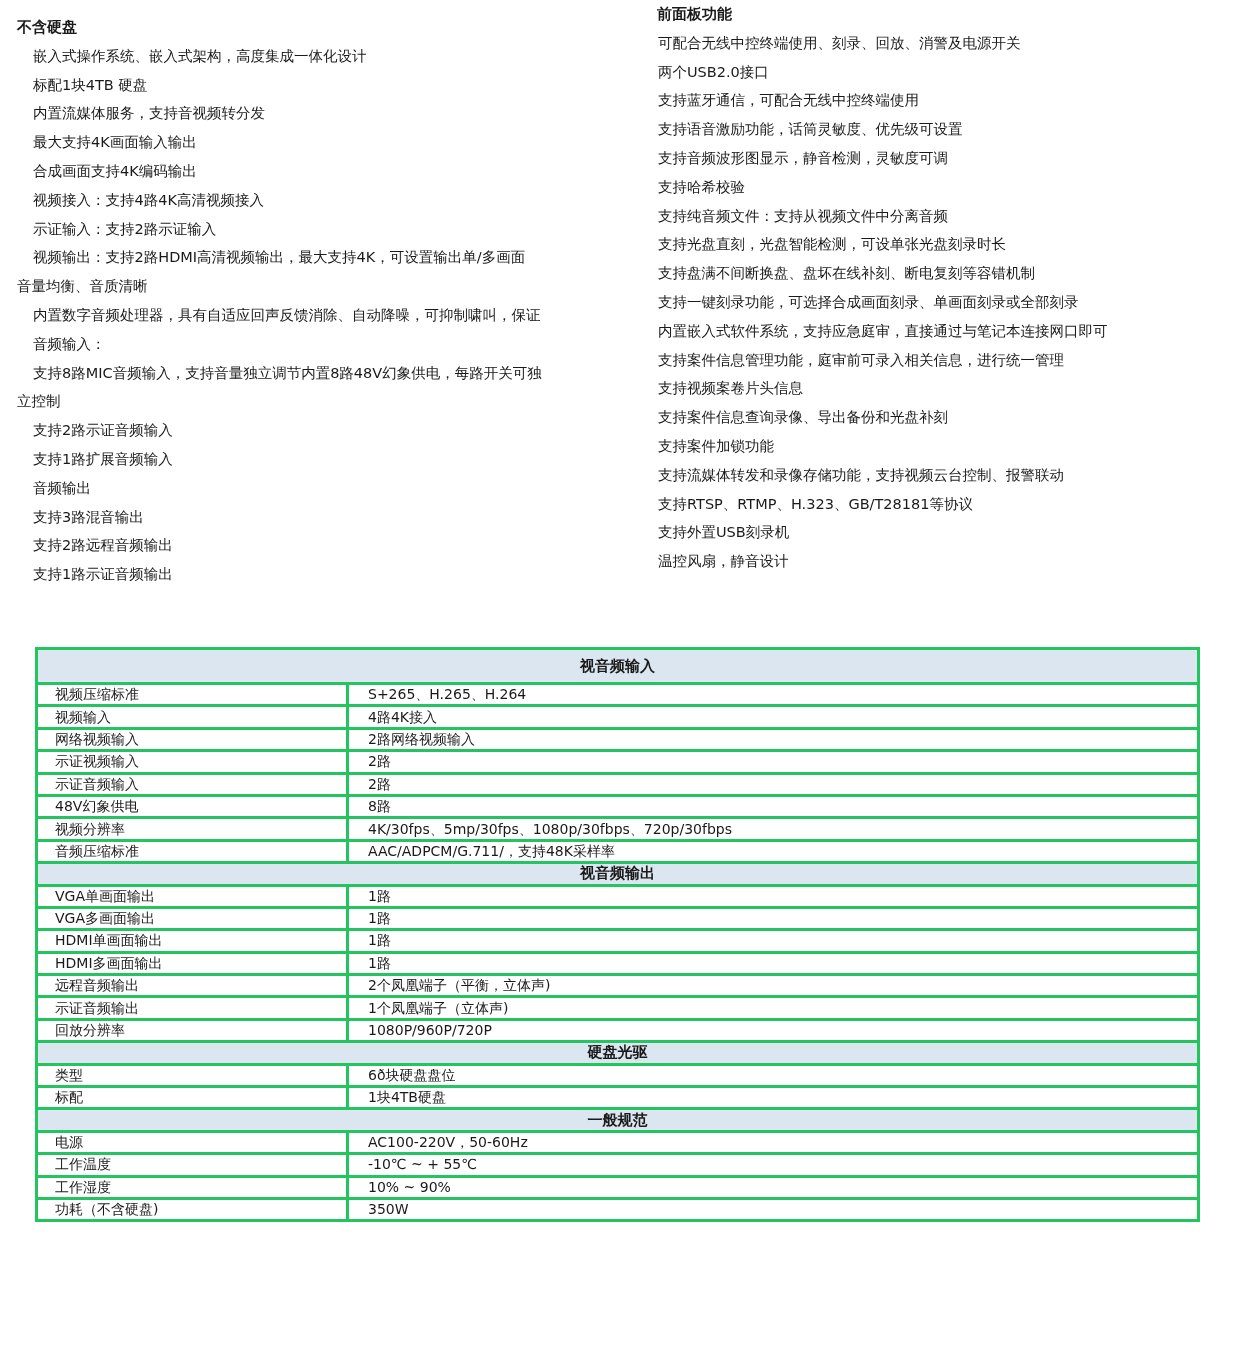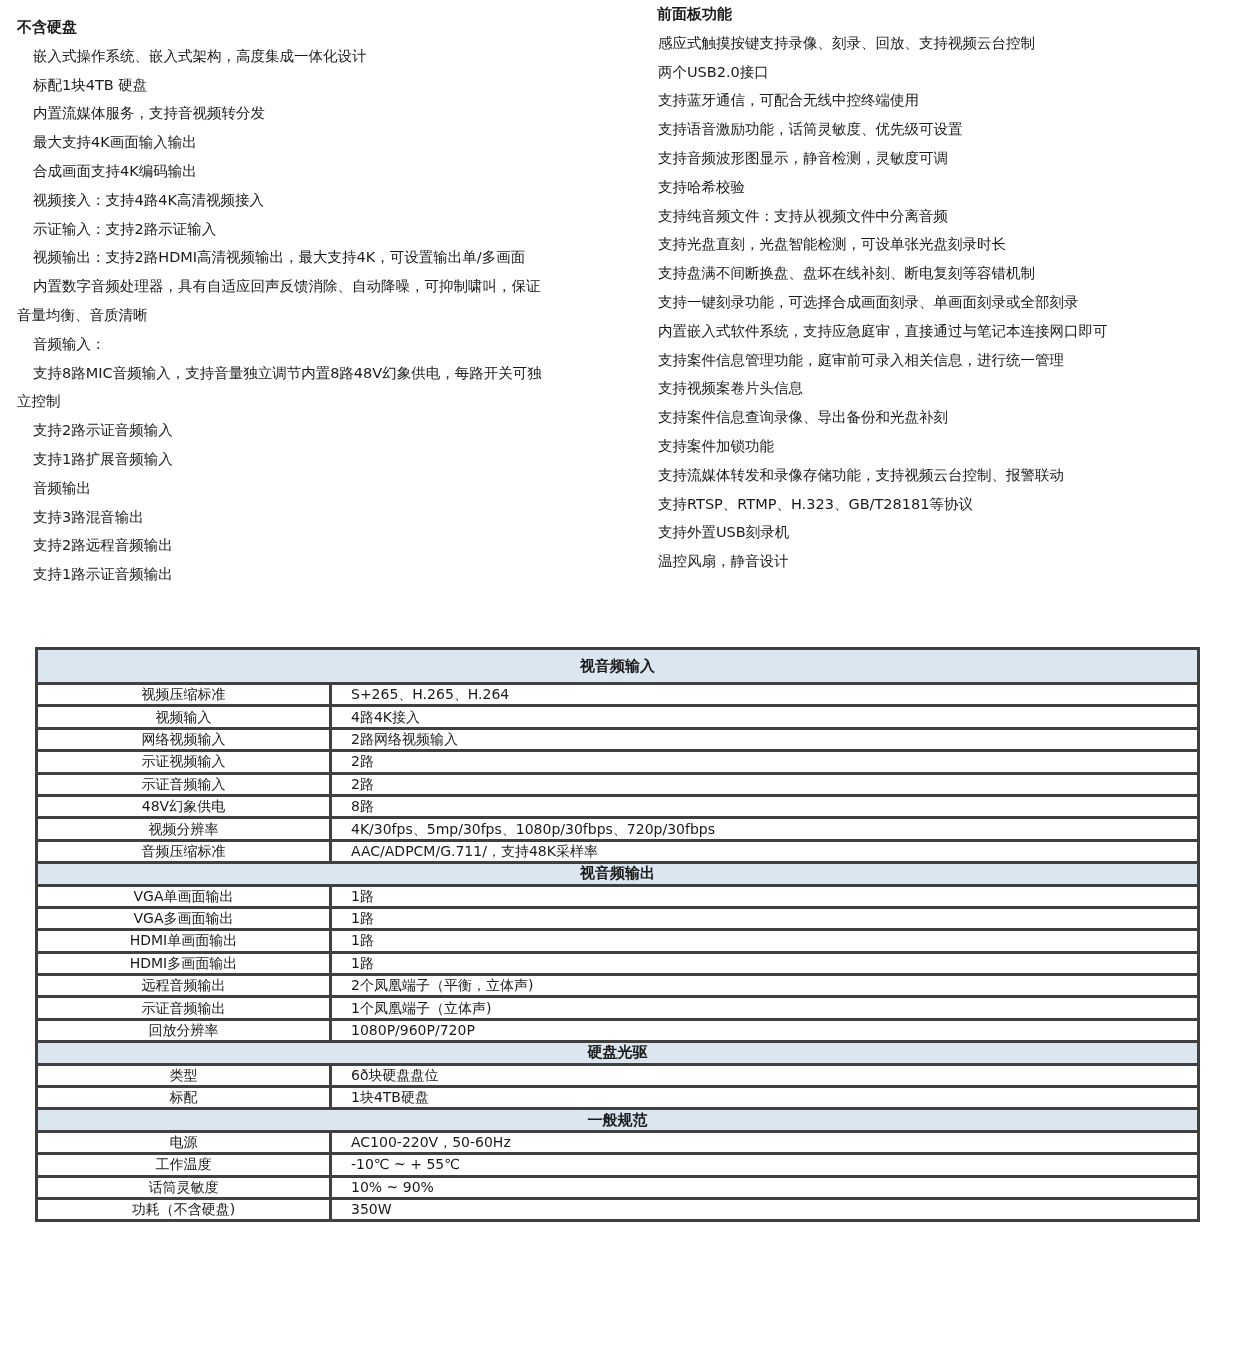--- a/index.html
+++ b/index.html
@@ -8,58 +8,58 @@
   .col { position:absolute; top:0; }
   .col-left { left:17px; width:600px; top:13px; }
   .col-right { left:657px; width:590px; top:0px; }
   .sec-title { font-weight:bold; font-size:15px; line-height:28.8px; height:28.8px; white-space:nowrap; }
   .line { font-size:14.5px; line-height:28.8px; height:28.8px; white-space:nowrap; }
   .indent { padding-left:16px; }
   .col-right .line { padding-left:1px; }
 
   table.spec { position:absolute; left:35px; top:647px; width:1165px; border-collapse:collapse;
                font-size:14px; }
-  table.spec td { border:3px solid #404040; padding:0; height:19.4px; line-height:19px;margin-top:22px; }
+  table.spec td { border:3px solid #22c55e; padding:0; height:19.4px; line-height:19px;margin-top:22px; }
   table.spec tr.hdr td { background:#dce6f1; text-align:center; font-weight:bold; font-size:15px; }
   table.spec tr.hdr.first td { height:32px; }
-  table.spec td.k { width:291px; text-align:center; }
+  table.spec td.k { width:291px; text-align:left;padding-left:17px; }
   table.spec td.v { padding-left:19px; text-align:left; }
 </style>
 </head>
 <body>
 
 <div class="col col-left">
   <div class="sec-title">不含硬盘</div>
   <div id="features-lines">
       <div class="line indent">嵌入式操作系统、嵌入式架构，高度集成一体化设计</div>
       <div class="line indent">标配1块4TB 硬盘</div>
       <div class="line indent">内置流媒体服务，支持音视频转分发</div>
       <div class="line indent">最大支持4K画面输入输出</div>
       <div class="line indent">合成画面支持4K编码输出</div>
       <div class="line indent">视频接入：支持4路4K高清视频接入</div>
       <div class="line indent">示证输入：支持2路示证输入</div>
       <div class="line indent">视频输出：支持2路HDMI高清视频输出，最大支持4K，可设置输出单/多画面</div>
+      <div class="line">音量均衡、音质清晰</div>
       <div class="line indent">内置数字音频处理器，具有自适应回声反馈消除、自动降噪，可抑制啸叫，保证</div>
-      <div class="line">音量均衡、音质清晰</div>
       <div class="line indent">音频输入：</div>
       <div class="line indent">支持8路MIC音频输入，支持音量独立调节内置8路48V幻象供电，每路开关可独</div>
       <div class="line">立控制</div>
       <div class="line indent">支持2路示证音频输入</div>
       <div class="line indent">支持1路扩展音频输入</div>
       <div class="line indent">音频输出</div>
       <div class="line indent">支持3路混音输出</div>
       <div class="line indent">支持2路远程音频输出</div>
       <div class="line indent">支持1路示证音频输出</div>
     </div>
 </div>
 
 <div class="col col-right">
   <div class="sec-title">前面板功能</div>
   <div id="front-lines">
-      <div class="line">感应式触摸按键支持录像、刻录、回放、支持视频云台控制</div>
+      <div class="line">可配合无线中控终端使用、刻录、回放、消警及电源开关</div>
       <div class="line">两个USB2.0接口</div>
       <div class="line">支持蓝牙通信，可配合无线中控终端使用</div>
       <div class="line">支持语音激励功能，话筒灵敏度、优先级可设置</div>
       <div class="line">支持音频波形图显示，静音检测，灵敏度可调</div>
       <div class="line">支持哈希校验</div>
       <div class="line">支持纯音频文件：支持从视频文件中分离音频</div>
       <div class="line">支持光盘直刻，光盘智能检测，可设单张光盘刻录时长</div>
       <div class="line">支持盘满不间断换盘、盘坏在线补刻、断电复刻等容错机制</div>
       <div class="line">支持一键刻录功能，可选择合成画面刻录、单画面刻录或全部刻录</div>
       <div class="line">内置嵌入式软件系统，支持应急庭审，直接通过与笔记本连接网口即可</div>
@@ -158,21 +158,21 @@
       </tr>
       <tr>
         <td class="k">电源</td>
         <td class="v">AC100-220V，50-60Hz</td>
       </tr>
       <tr>
         <td class="k">工作温度</td>
         <td class="v">-10℃ ~ + 55℃</td>
       </tr>
       <tr>
-        <td class="k">话筒灵敏度</td>
+        <td class="k">工作湿度</td>
         <td class="v">10% ~ 90%</td>
       </tr>
       <tr>
         <td class="k">功耗（不含硬盘)</td>
         <td class="v">350W</td>
       </tr>
     </tbody>
 </table>
 
 </body></html>

